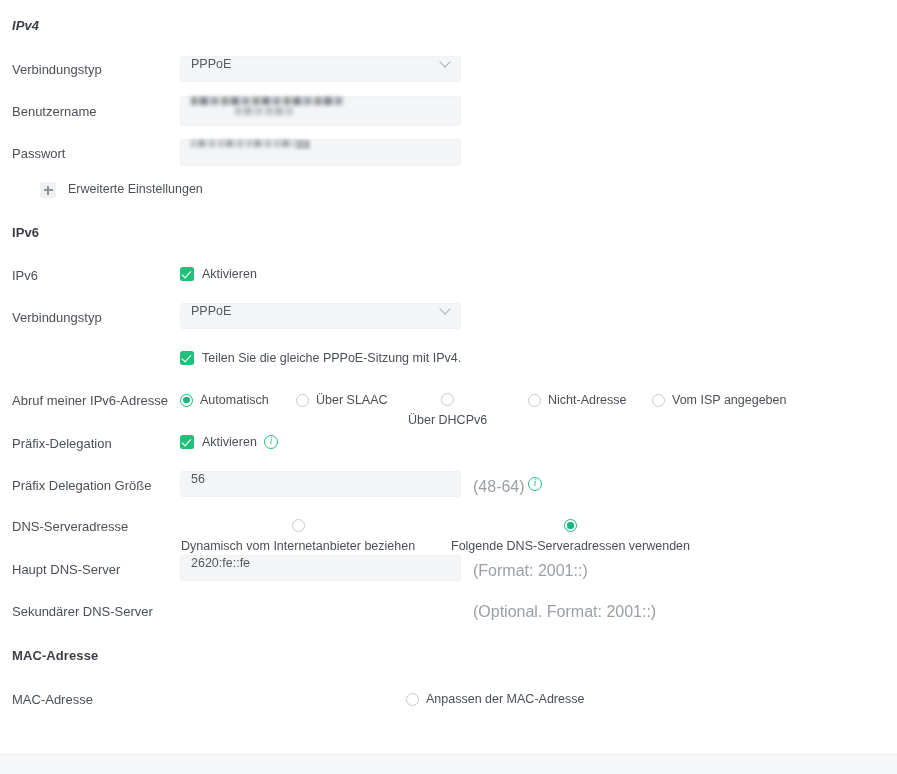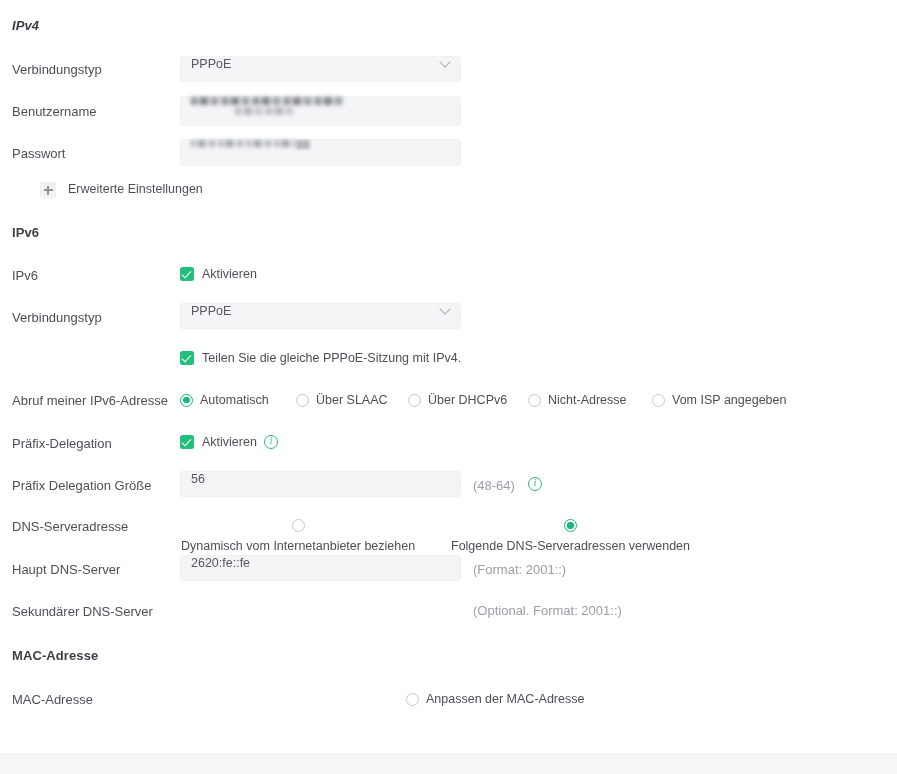--- a/index.html
+++ b/index.html
@@ -219,21 +219,21 @@
     position: absolute;
     background: #8d9297;
   }
   .plus-box::before { left: 3.5px; top: 7.3px; width: 9px; height: 1.4px; }
   .plus-box::after  { top: 3.5px; left: 7.3px; height: 9px; width: 1.4px; }
   .expander-label { font-size: 12.5px; color: #4b5057; }
 
   
   .hint {
     position: absolute;
-    font-size: 13px;
+    font-size: 16px;
     color: #9aa0a6;
     white-space: nowrap;
   }
 </style>
 </head>
 <body>
 
 <div class="page">
 
   <div class="section-title" style="top:18px;font-style:italic;">IPv4</div>
@@ -285,21 +285,21 @@
   <div class="lbl" style="top:393px;">Abruf meiner IPv6-Adresse</div>
 
   <div class="radio-item on" style="left:180px; top:393px;">
     <span class="radio-dot"></span>
     <span class="radio-label">Automatisch</span>
   </div>
   <div class="radio-item" style="left:296px; top:393px;">
     <span class="radio-dot"></span>
     <span class="radio-label">Über SLAAC</span>
   </div>
-  <div class="radio-item" style="left:408px; top:393px;">
+  <div class="radio-item" style="left:408px; top:393px;flex-direction:column;">
     <span class="radio-dot"></span>
     <span class="radio-label">Über DHCPv6</span>
   </div>
   <div class="radio-item" style="left:528px; top:393px;">
     <span class="radio-dot"></span>
     <span class="radio-label">Nicht-Adresse</span>
   </div>
   <div class="radio-item" style="left:652px; top:393px;">
     <span class="radio-dot"></span>
     <span class="radio-label">Vom ISP angegeben</span>

